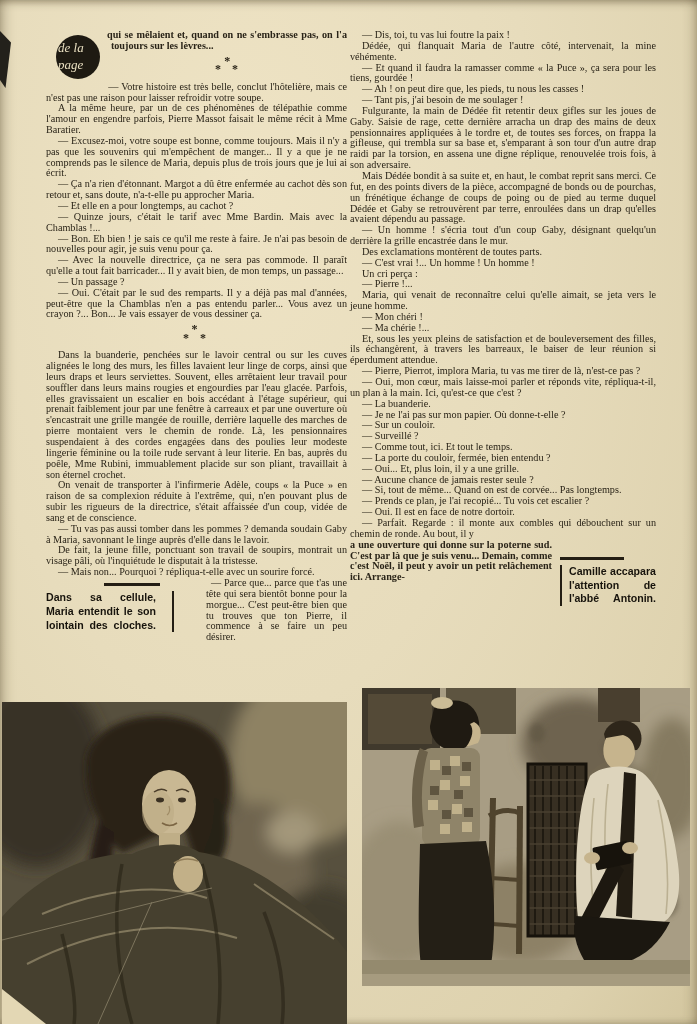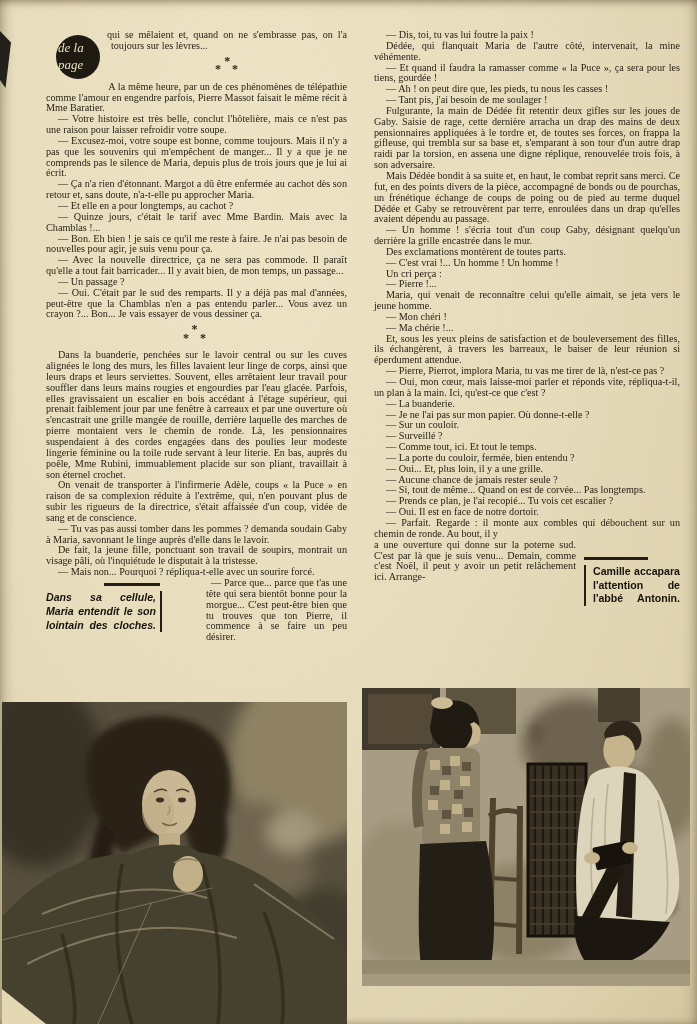--- a/index.html
+++ b/index.html
@@ -14,23 +14,23 @@
       inset 10px 0 14px -9px rgba(70,58,32,.5),
       inset -9px 0 13px -8px rgba(70,58,32,.45),
       inset 0 8px 10px -7px rgba(70,58,32,.5),
       inset 0 -6px 9px -7px rgba(70,58,32,.35);
     font-family:"Liberation Serif", serif;
     color:#2a2418;
   }
   
   .col{position:absolute;top:30px;font-size:10.2px;line-height:10.85px;}
   .col-left{left:46px;width:301px;}
-  .col-right{left:374px;width:306px;}
+  .col-right{left:350px;width:306px;}
   .para{margin:0;text-align:justify;text-indent:12px;}
-  .noindent{text-indent:0;}
+  .noindent{text-indent:0;font-weight:bold;}
   .flow p{margin:0;text-align:justify;text-indent:12px;}
   .flow-part1 p:first-of-type{text-indent:10px;}
   
   .badge{
     float:left;width:44px;height:44px;border-radius:50%;
     margin:5px 15px 4px 10px;
     background:#1e1a12;color:#e9dfc0;
     display:flex;align-items:center;justify-content:center;text-align:left;
     font-style:italic;font-size:13px;line-height:1.3;
     shape-outside:circle(50% at 50% 50%);
@@ -47,21 +47,21 @@
   .cap-float-left{float:left;width:152px;margin:5px 8px 0 0;}
   .cap-float-right{float:right;width:96px;margin:17px 0 2px 8px;}
   .cap-bar{height:3.5px;background:#241e14;margin-bottom:5px;}
   .cap-bar-right{width:56px;margin-left:58px;}
   .cap-bar-left{width:64px;margin-left:0;}
   .cap-text{
     font-family:"Liberation Sans", sans-serif;font-weight:bold;
     font-size:10.6px;line-height:13.6px;color:#17130c;
     text-align:justify;text-align-last:justify;
   }
-  .cap-text-left{width:110px;border-right:2.5px solid #241e14;padding-right:4px;font-style:italic;}
+  .cap-text-left{width:110px;border-right:2.5px solid #241e14;padding-right:16px;}
   .cap-text-right{border-left:2.5px solid #241e14;padding-left:7px;}
   .wrap-para{text-indent:5px;}
   
   .photo{position:absolute;overflow:hidden;}
   .photo svg{display:block;width:100%;height:100%;}
   .photo-left{left:2px;top:702px;width:345px;height:322px;}
   .photo-right{left:362px;top:688px;width:328px;height:298px;}
   
   .edge-wedge{
     position:absolute;left:0;top:31px;width:11px;height:57px;
@@ -84,22 +84,22 @@
   <div class="col col-left">
     <div class="badge">
       <span>(Suite de la page 7.)</span>
     </div>
     <p class="para noindent">qui se mêlaient et, quand on ne s'embrasse pas, on l'a toujours sur les lèvres...</p>
     <div class="sectionbreak">*
 * *</div>
 
     <div class="flow flow-part1">
 
-    <p class="para">A la même heure, par un de ces phénomènes de télépathie comme l'amour en engendre parfois, Pierre Massot faisait le même récit à Mme Baratier.</p>
-        <p class="para">— Votre histoire est très belle, conclut l'hôtelière, mais ce n'est pas une raison pour laisser refroidir votre soupe.</p>
+    <p class="para">— Votre histoire est très belle, conclut l'hôtelière, mais ce n'est pas une raison pour laisser refroidir votre soupe.</p>
+        <p class="para">A la même heure, par un de ces phénomènes de télépathie comme l'amour en engendre parfois, Pierre Massot faisait le même récit à Mme Baratier.</p>
         <p class="para">— Excusez-moi, votre soupe est bonne, comme toujours. Mais il n'y a pas que les souvenirs qui m'empêchent de manger... Il y a que je ne comprends pas le silence de Maria, depuis plus de trois jours que je lui ai écrit.</p>
         <p class="para">— Ça n'a rien d'étonnant. Margot a dû être enfermée au cachot dès son retour et, sans doute, n'a-t-elle pu approcher Maria.</p>
         <p class="para">— Et elle en a pour longtemps, au cachot ?</p>
         <p class="para">— Quinze jours, c'était le tarif avec Mme Bardin. Mais avec la Chamblas !...</p>
         <p class="para">— Bon. Eh bien ! je sais ce qu'il me reste à faire. Je n'ai pas besoin de nouvelles pour agir, je suis venu pour ça.</p>
         <p class="para">— Avec la nouvelle directrice, ça ne sera pas commode. Il paraît qu'elle a tout fait barricader... Il y avait bien, de mon temps, un passage...</p>
         <p class="para">— Un passage ?</p>
         <p class="para">— Oui. C'était par le sud des remparts. Il y a déjà pas mal d'années, peut-être que la Chamblas n'en a pas entendu parler... Vous avez un crayon ?... Bon... Je vais essayer de vous dessiner ça.</p>
       </div>
 

